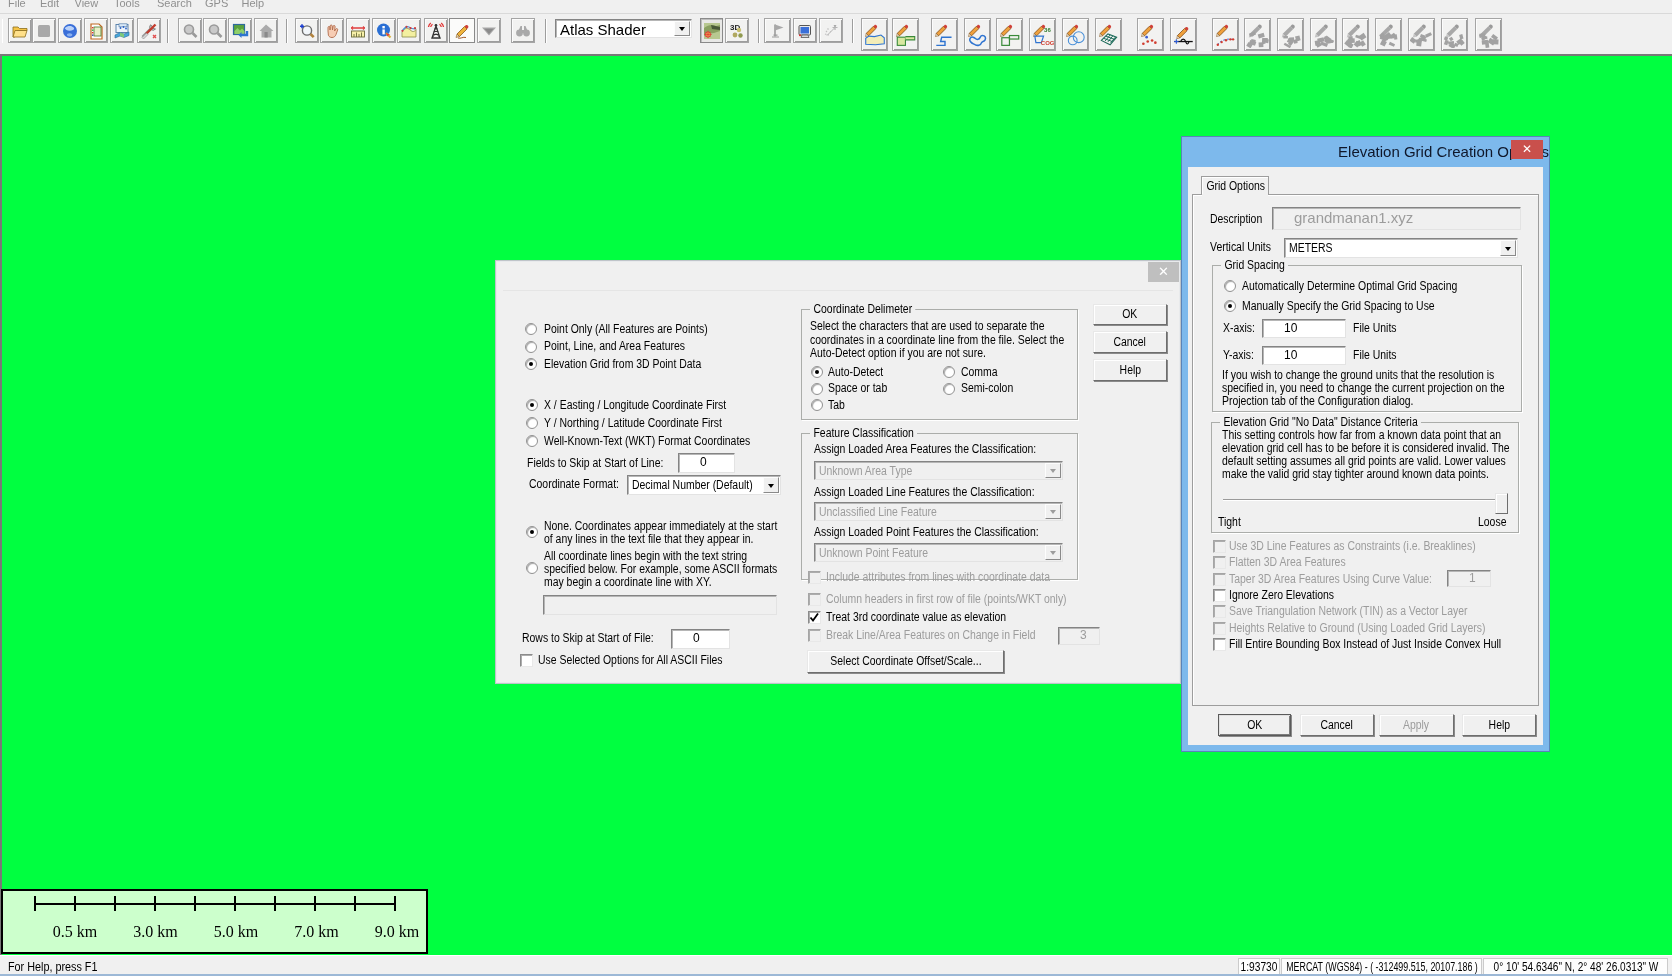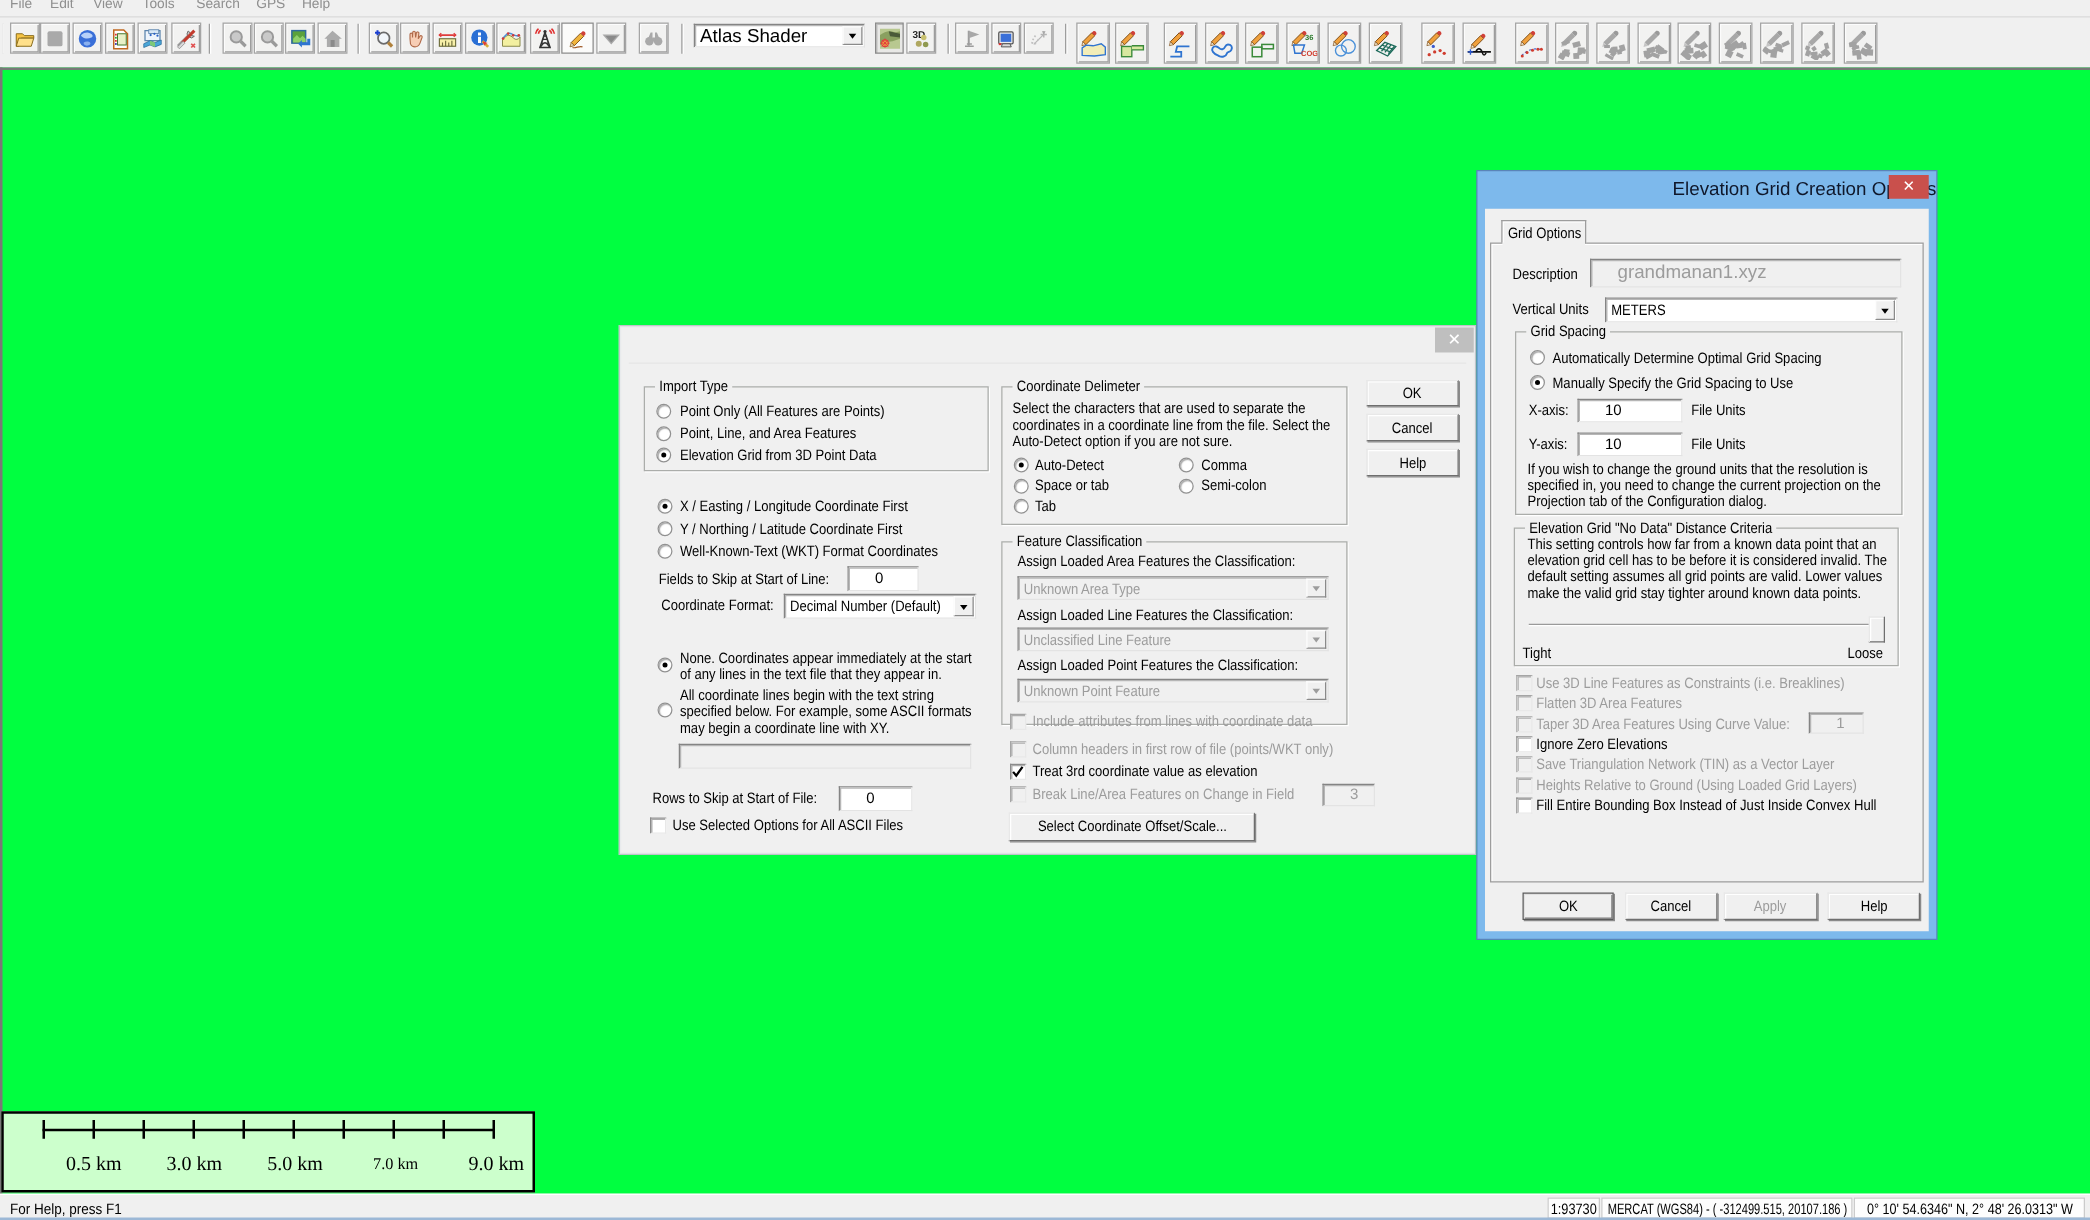--- a/index.html
+++ b/index.html
@@ -492,42 +492,39 @@
 <div class="abs" style="left:150.7px;top:5px;width:2px;height:15px;background:#000"></div>
 <div class="abs" style="left:190.7px;top:5px;width:2px;height:15px;background:#000"></div>
 <div class="abs" style="left:230.7px;top:5px;width:2px;height:15px;background:#000"></div>
 <div class="abs" style="left:270.7px;top:5px;width:2px;height:15px;background:#000"></div>
 <div class="abs" style="left:310.7px;top:5px;width:2px;height:15px;background:#000"></div>
 <div class="abs" style="left:350.7px;top:5px;width:2px;height:15px;background:#000"></div>
 <div class="abs" style="left:390.7px;top:5px;width:2px;height:15px;background:#000"></div>
 <div class="abs nw" style="left:72.0px;top:32px;transform:translateX(-50%);font-family:'Liberation Serif',serif;font-size:16px">0.5 km</div>
 <div class="abs nw" style="left:152.5px;top:32px;transform:translateX(-50%);font-family:'Liberation Serif',serif;font-size:16px">3.0 km</div>
 <div class="abs nw" style="left:233.0px;top:32px;transform:translateX(-50%);font-family:'Liberation Serif',serif;font-size:16px">5.0 km</div>
-<div class="abs nw" style="left:313.5px;top:32px;transform:translateX(-50%);font-family:'Liberation Serif',serif;font-size:13px">7.0 km</div>
+<div class="abs nw" style="left:313.5px;top:32px;transform:translateX(-50%);font-family:'Liberation Serif',serif;font-size:16px">7.0 km</div>
 <div class="abs nw" style="left:394.0px;top:32px;transform:translateX(-50%);font-family:'Liberation Serif',serif;font-size:16px">9.0 km</div>
 </div>
 <div class="abs" style="left:0;top:955px;width:1672px;height:19px;background:#f0f0f0;border-top:1px solid #fff">
 <span class="abs nw" style="left:8px;top:4px;font-size:12px;display:inline-block;transform:scaleX(0.9);transform-origin:0 0">For Help, press F1</span>
 <div class="abs" style="left:1238px;top:2px;width:42px;height:17px;background:#fdfdfd;border:1px solid #cbcbcb;font-size:12px">
       <span class="abs nw" style="left:50%;top:1px;transform:translateX(-50%) scaleX(0.85)">1:93730</span>
     </div>
 <div class="abs" style="left:1281px;top:2px;width:201px;height:17px;background:#fdfdfd;border:1px solid #cbcbcb;font-size:12px">
       <span class="abs nw" style="left:50%;top:1px;transform:translateX(-50%) scaleX(0.74)">MERCAT (WGS84) - ( -312499.515, 20107.186 )</span>
     </div>
 <div class="abs" style="left:1483px;top:2px;width:185px;height:17px;background:#fdfdfd;border:1px solid #cbcbcb;font-size:12px">
       <span class="abs nw" style="left:50%;top:1px;transform:translateX(-50%) scaleX(0.84)">0° 10' 54.6346" N, 2° 48' 26.0313" W</span>
     </div>
 </div>
 <div class="abs" style="left:0;top:974px;width:1672px;height:2px;background:#9cb8d6"></div>
 <div class="dlg1">
 <div class="abs" style="left:652px;top:1px;width:31px;height:20px;background:#bfbfbf;color:#fff;text-align:center;font-size:13px;line-height:19px">✕</div>
 <div class="abs" style="left:7px;top:29px;right:7px;height:1px;background:#e5e5e5"></div>
-<div class="gb" style="left:19px;top:48px;width:276px;height:68px">
-      <span class="gl nw">Import Type</span>
-    </div>
 <span class="radio" style="left:29px;top:62px"></span>
 <div class="lbl nw" style="left:48px;top:61.5px;font-size:12px">Point Only (All Features are Points)</div>
 <span class="radio" style="left:29px;top:79.5px"></span>
 <div class="lbl nw" style="left:48px;top:79.0px;font-size:12px">Point, Line, and Area Features</div>
 <span class="radio on" style="left:29px;top:97px"></span>
 <div class="lbl nw" style="left:48px;top:96.5px;font-size:12px">Elevation Grid from 3D Point Data</div>
 <span class="radio on" style="left:30px;top:138px"></span>
 <div class="lbl nw" style="left:48px;top:137.5px;font-size:12px">X / Easting / Longitude Coordinate First</div>
 <span class="radio" style="left:30px;top:156px"></span>
 <div class="lbl nw" style="left:48px;top:155.5px;font-size:12px">Y / Northing / Latitude Coordinate First</div>

